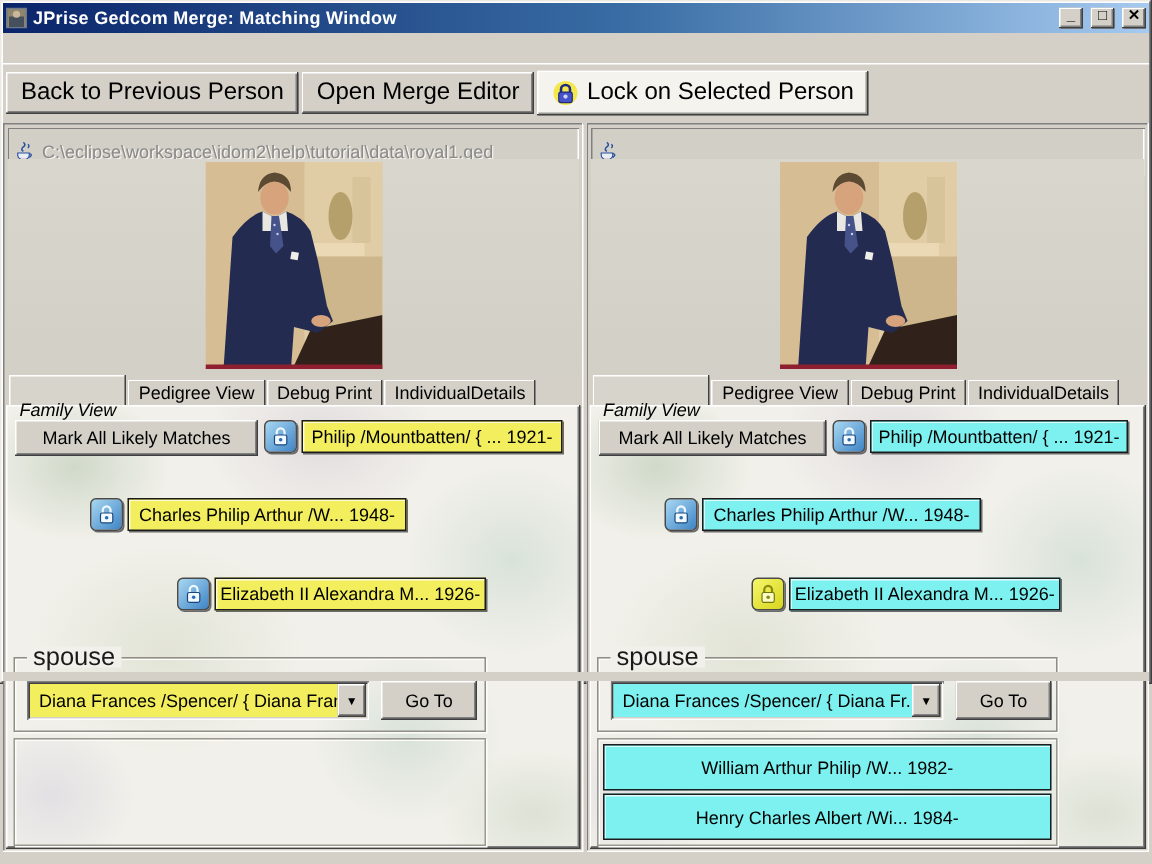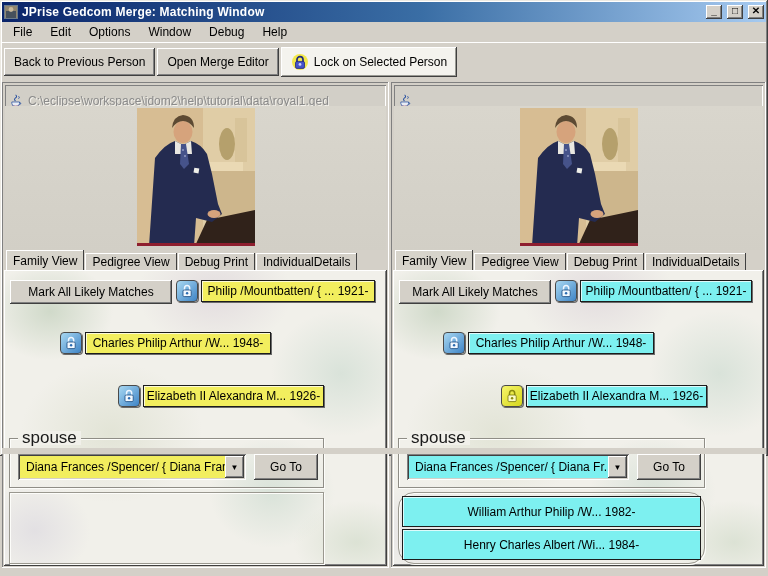--- a/index.html
+++ b/index.html
@@ -37,21 +37,21 @@
   }
   .menu-item { padding:2px 9px; color:#000; }
   
   .toolbar {
     position:absolute; left:2px; top:42px; right:2px; height:38px;
     display:flex; align-items:center; padding:4px 2px; gap:2px;
     border-top:1px solid #fff;
   }
   .tb-btn {
     height:28px; display:inline-flex; align-items:center; gap:5px;
-    padding:0 10px; background:#d4d0c8; font-size:12px; color:#000;
+    padding:0 10px; background:#d4d0c8; font-size:16px; color:#000;
     box-shadow: inset -1px -1px 0 #404040, inset 1px 1px 0 #fff, inset -2px -2px 0 #808080;
   }
   .tb-btn.lit { background:#f4f3ee; height:30px;
     box-shadow: inset -1px -1px 0 #404040, inset 1px 1px 0 #fff, inset -2px -2px 0 #9a9a94; }
   
   .panel {
     position:absolute; top:82px; height:486px; background:#d4d0c8;
     box-shadow: inset -1px -1px 0 #fff, inset 1px 1px 0 #808080;
   }
   .panel.left  { left:2px;  width:387px; }
@@ -73,22 +73,23 @@
   
   .tabpane { position:absolute; left:2px; right:2px; top:168px; bottom:2px; }
   .tabs { position:absolute; left:0; top:0; right:0; height:20px; display:flex;
     align-items:flex-end; padding-left:2px; }
   .tab {
     height:17px; padding:2px 7px 0 7px; background:#d4d0c8; font-size:12px;
     box-shadow: inset -1px 0 0 #404040, inset 1px 1px 0 #fff;
     margin-right:1px; white-space:nowrap; color:#000;
   }
   .tab.selected {
-    height:20px; padding-top:4px; background:#d7d4cb; position:relative; z-index:2;
+    height:20px; padding-top:16px; background:#d7d4cb; position:relative; z-index:2;
     box-shadow: inset -1px 0 0 #404040, inset 1px 1px 0 #fff;
+    font-style: italic;
   }
   .tab-content {
     position:absolute; left:0; right:0; top:20px; bottom:0;
     box-shadow: inset -1px -1px 0 #404040, inset 1px 1px 0 #fff, inset -2px -2px 0 #808080;
     background-color:#f1f0ea;
     background-image:
       radial-gradient(ellipse 90px 70px at 12% 14%, rgba(168,190,162,.45), transparent 70%),
       radial-gradient(ellipse 110px 80px at 55% 8%,  rgba(206,192,206,.40), transparent 70%),
       radial-gradient(ellipse 100px 90px at 88% 35%, rgba(172,201,186,.35), transparent 70%),
       radial-gradient(ellipse 130px 100px at 28% 55%, rgba(214,218,198,.55), transparent 70%),
@@ -214,28 +215,20 @@
   <div class="titlebar">
     <svg class="app-icon" viewBox="0 0 14 14">
         <use href="#app-icon-art"></use>
       </svg>
     <div class="title-text">JPrise Gedcom Merge: Matching Window</div>
     <div class="win-btn">_</div>
     <div class="win-btn">□</div>
     <div class="win-btn">✕</div>
   </div>
 
-  <div class="menubar">
-    <span class="menu-item">File</span>
-    <span class="menu-item">Edit</span>
-    <span class="menu-item">Options</span>
-    <span class="menu-item">Window</span>
-    <span class="menu-item">Debug</span>
-    <span class="menu-item">Help</span>
-  </div>
 
   <div class="toolbar">
     <div class="tb-btn">
       <span>Back to Previous Person</span>
     </div>
     <div class="tb-btn">
       <span>Open Merge Editor</span>
     </div>
     <div class="tb-btn lit">
       <svg width="18" height="18" viewBox="0 0 18 18">
@@ -360,21 +353,21 @@
           <span class="spouse-legend">spouse</span>
           <div class="combo" style="left:8px; top:15px; width:222px;">
             <div class="combo-field cyan">Diana Frances /Spencer/ {  Diana Fr...</div>
             <div class="combo-arrow">▼</div>
           </div>
           <div class="gray-btn" style="left:238px; top:15px; width:64px; height:26px;">
             <span>Go To</span>
           </div>
         </div>
 
-        <div class="children-panel" style="left:5px; top:222px; width:307px; height:72px;border-radius:16px;">
+        <div class="children-panel" style="left:5px; top:222px; width:307px; height:72px;">
           <div class="child-btn">
             <span>William Arthur Philip /W... 1982-</span>
           </div>
           <div class="child-btn">
             <span>Henry Charles Albert /Wi... 1984-</span>
           </div>
         </div>
       </div>
     </div>
   </div>

